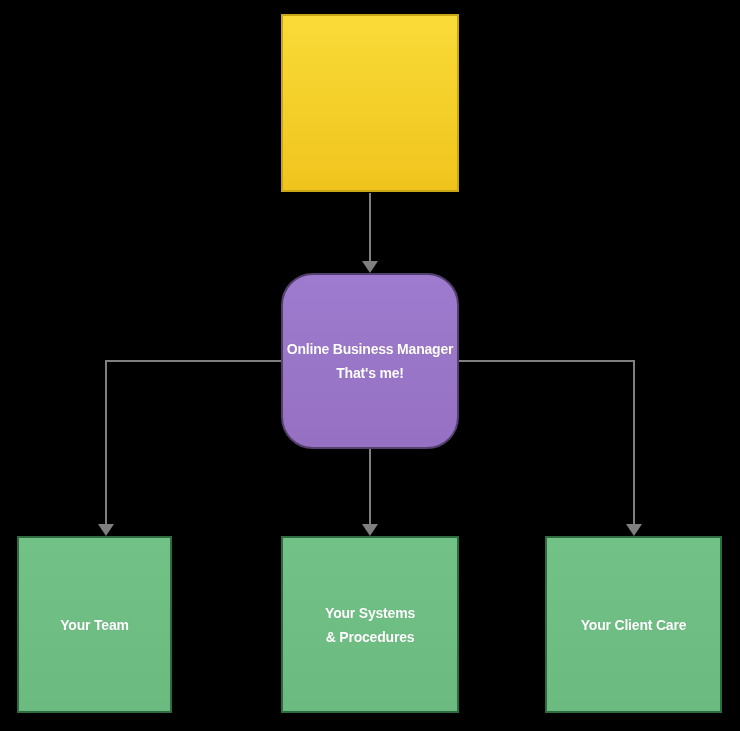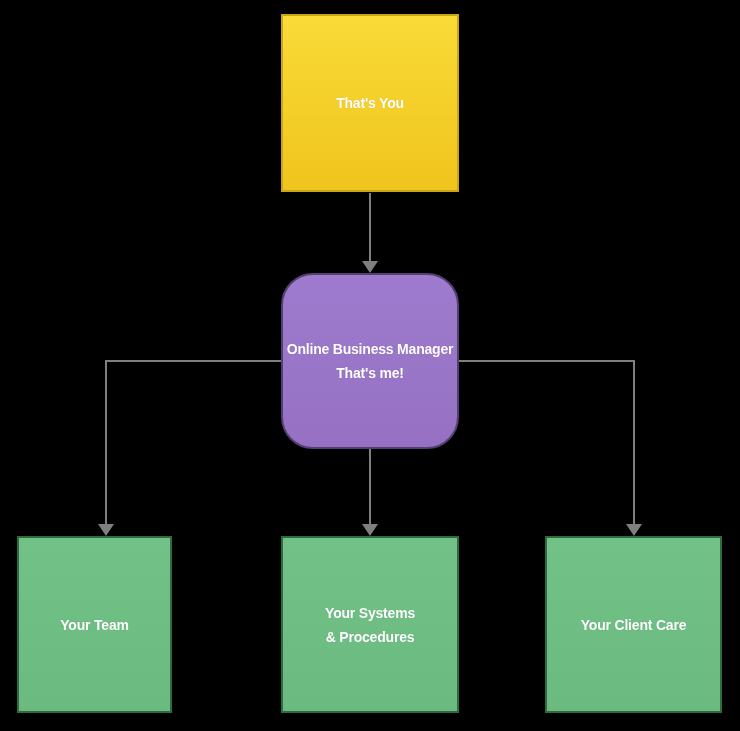--- a/index.html
+++ b/index.html
@@ -71,21 +71,20 @@
 
     <path class="connector" d="M282 361 L106 361 L106 524"></path>
     <polygon class="arrowhead" points="106,536 98,524 114,524"></polygon>
 
     <path class="connector" d="M458 361 L634 361 L634 524"></path>
     <polygon class="arrowhead" points="634,536 626,524 642,524"></polygon>
   </svg>
 
   <div class="node" id="node-0" style="background: linear-gradient(rgb(249, 219, 56), rgb(240, 196, 29)); border-color: rgb(199, 167, 22); color: rgb(255, 255, 255);">
     <div class="label">
-      <span>That's You</span>
     </div>
   </div>
 
   <div class="node" id="node-1" style="background: linear-gradient(rgb(158, 123, 206), rgb(150, 113, 195)); border-color: rgb(84, 64, 110); color: rgb(255, 255, 255);">
     <div class="label">
       <span>Online Business Manager</span>
       <span>That's me!</span>
     </div>
   </div>
 

